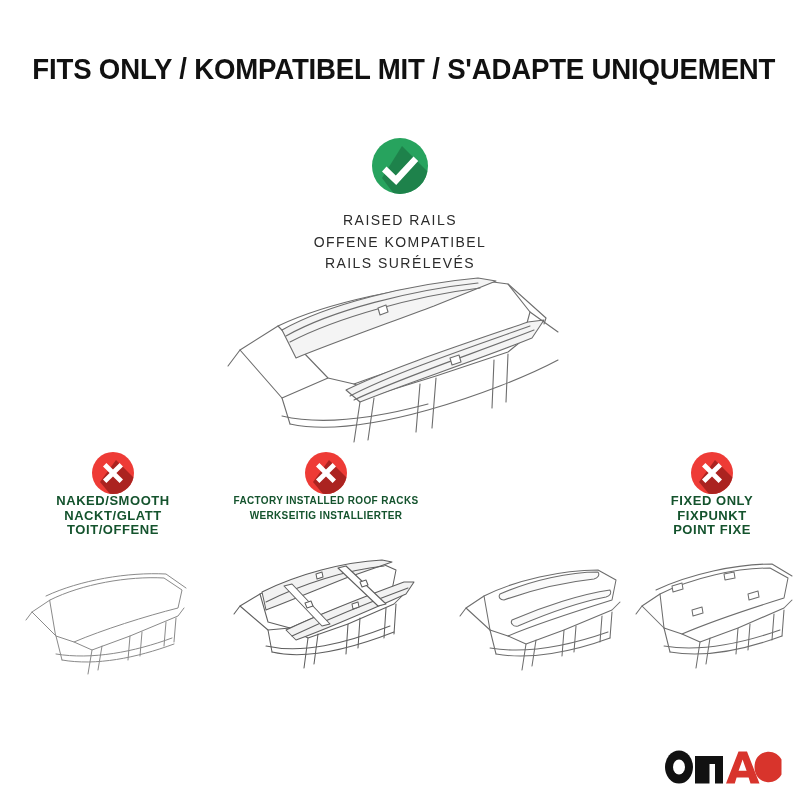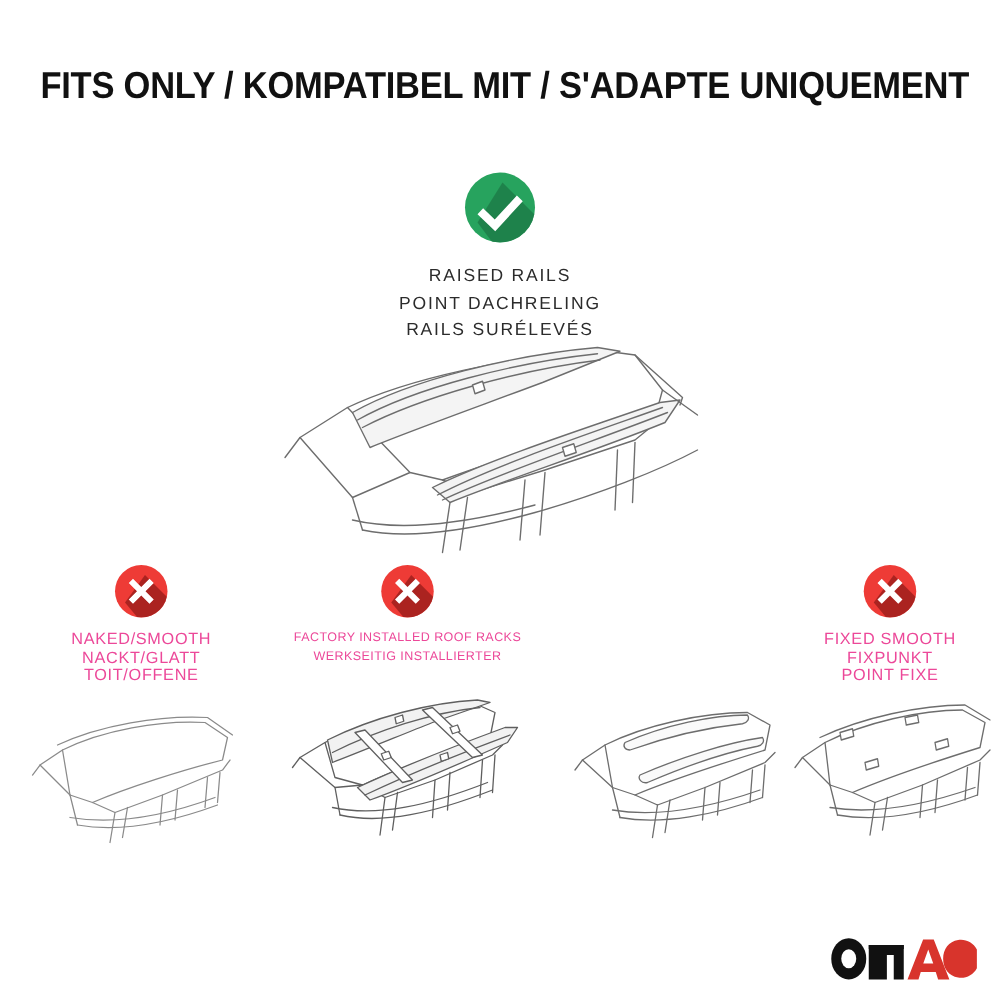--- a/index.html
+++ b/index.html
@@ -93,26 +93,25 @@
     position: absolute;
     top: 0;
     text-align: center;
   }
   .deny-badge {
     width: 42px;
     height: 42px;
     margin: 0 auto;
   }
   .deny-label {
-    margin-top: 10px;
     font-size: 13px;
     line-height: 14.6px;
     letter-spacing: 0.55px;
-    color: #ec4899;
-    font-weight: 400;
+    color: #14532d;
+    font-weight: 700;
   }
   .deny-label div { white-space: nowrap; }
 
   .deny-col.c0 { left: 13px;  width: 200px; }
   .deny-col.c1 { left: 201px; width: 250px; }
   .deny-col.c2 { left: 452px; width: 196px; }
   .deny-col.c3 { left: 637px; width: 150px; }
 
   .deny-col.c1 .deny-label { font-size: 10px; letter-spacing: 0.35px; }
 
@@ -145,21 +144,21 @@
   <div class="main-badge-wrap">
     <div class="badge badge-green main-badge">
       <svg class="glyph" viewBox="0 0 56 56" aria-hidden="true">
         <path d="M30 8 L56 34 L56 56 L22 56 L10 40 Z" fill="#1d7c48" opacity="0.85"></path>
         <path d="M14.5 28.6 L23.8 37.6 L41.5 18.4 L46.2 23.0 L24.2 47.0 L10.0 33.4 Z" fill="#ffffff"></path>
       </svg>
     </div>
   </div>
   <div class="main-label">
     <div>RAISED RAILS</div>
-    <div>POINT DACHRELING</div>
+    <div>OFFENE KOMPATIBEL</div>
     <div>RAILS SURÉLEVÉS</div>
   </div>
 </div>
 
 <div class="main-art">
   <svg viewBox="0 0 452 182" fill="none" stroke="#6d6d6d" stroke-width="1.1" stroke-linecap="round" stroke-linejoin="round" aria-hidden="true">
 
     <path d="M100 54 C150 30 230 14 300 8 L330 12 L352 40 L346 62 C300 72 230 92 176 112 L150 106 Z" fill="#ffffff"></path>
 
     <path d="M100 54 L62 78 L50 94"></path>
@@ -226,21 +225,21 @@
 
 
   <div class="deny-col c3">
     <div class="badge badge-red deny-badge">
       <svg class="glyph" viewBox="0 0 42 42" aria-hidden="true">
         <path d="M24 8 L42 26 L42 42 L18 42 L8 30 Z" fill="#9c1f1c" opacity="0.82"></path>
         <path d="M14.4 11.0 L21 17.6 L27.6 11.0 L31 14.4 L24.4 21 L31 27.6 L27.6 31 L21 24.4 L14.4 31 L11 27.6 L17.6 21 L11 14.4 Z" fill="#ffffff"></path>
       </svg>
     </div>
     <div class="deny-label">
-      <div>FIXED SMOOTH</div>
+      <div>FIXED ONLY</div>
       <div>FIXPUNKT</div>
       <div>POINT FIXE</div>
     </div>
   </div>
 
 </div>
 
 <div class="deny-art a0">
   <svg viewBox="0 0 196 112" fill="none" stroke="#8a8a8a" stroke-width="1" stroke-linecap="round" stroke-linejoin="round" aria-hidden="true">
     <path d="M44 34 C76 18 122 10 158 12 L176 24 L172 42 C140 50 96 64 68 76 L50 70 Z" fill="#ffffff"></path>

